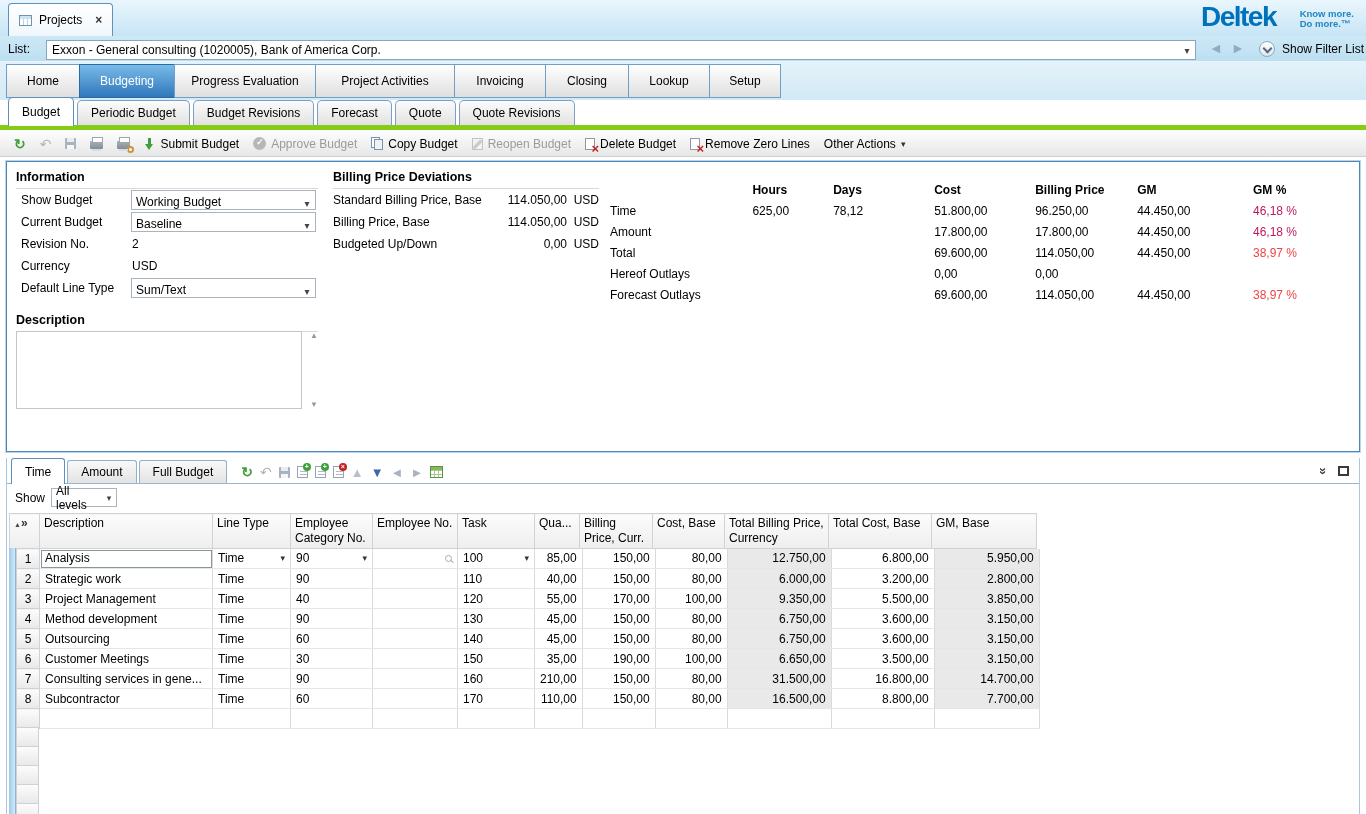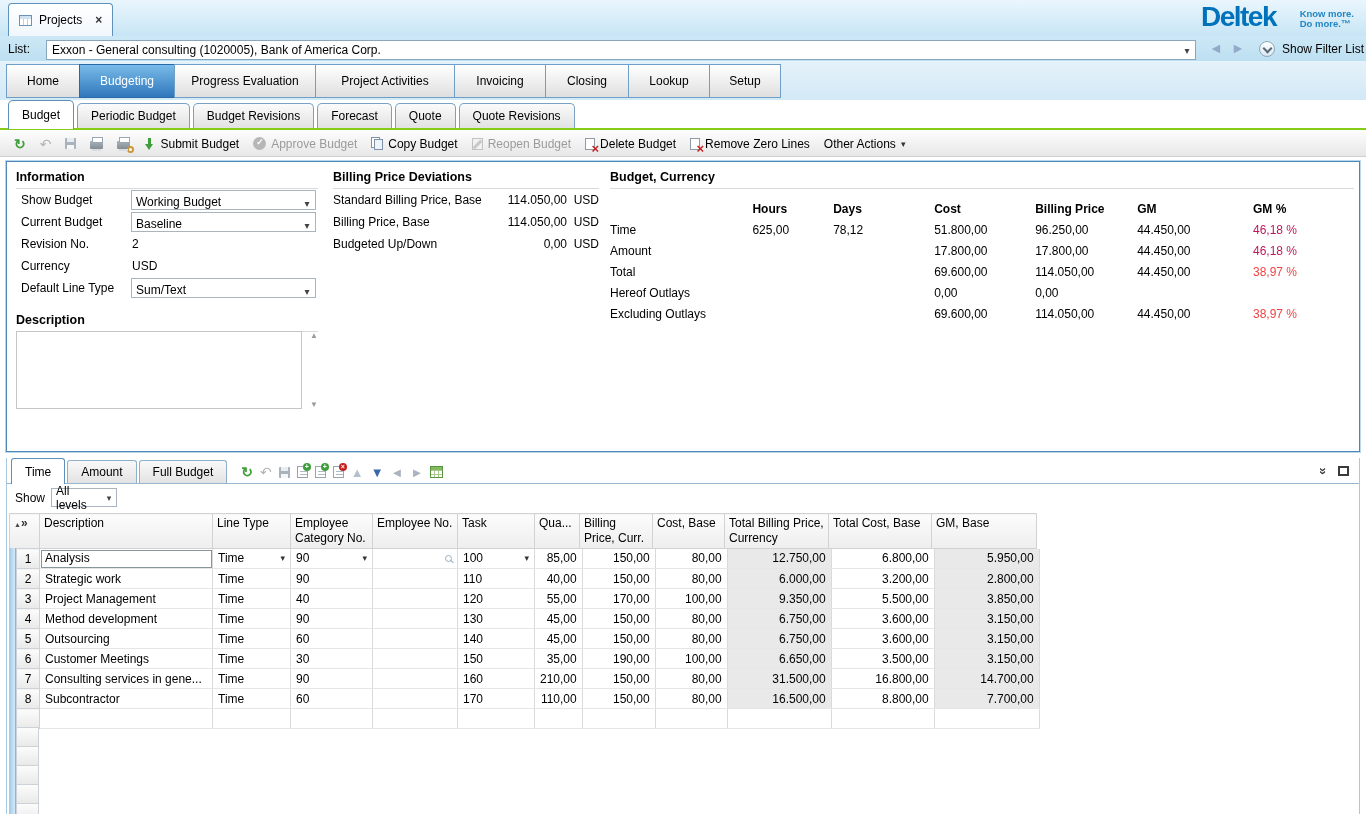--- a/index.html
+++ b/index.html
@@ -43,21 +43,21 @@
   .main-tab-band{position:absolute;left:0;top:62px;width:1366px;height:38px;
     background:linear-gradient(#e4f2fa,#d2e9f6);}
   .main-tabs{position:absolute;left:6px;top:2px;height:34px;display:flex;}
   .mtab{height:34px;display:flex;align-items:center;justify-content:center;
     border:1px solid #6f9ec6;margin-left:-1px;
     background:linear-gradient(#ffffff,#dfdfdf);}
   .mtab:first-child{margin-left:0;}
   .mtab.active{background:linear-gradient(#79bbe8,#2f77bc);color:#fff;border-color:#2a68a6;}
   
   .sub-tab-band{position:absolute;left:0;top:100px;width:1366px;height:30px;background:#fff;
-    border-bottom:2px solid #84cc16;}
+    border-bottom:5px solid #84cc16;}
   .sub-tabs{position:absolute;left:8px;bottom:0;display:flex;gap:3px;align-items:flex-end;}
   .stab{height:25px;padding:0 13px;display:flex;align-items:center;
     border:1px solid #7aa0c4;border-bottom:none;border-radius:5px 5px 0 0;
     background:linear-gradient(#fbfbfb,#e2e2e2);position:relative;}
   .stab.active{height:29px;background:#fff;border-color:#5e8fbc;z-index:2;margin-bottom:-1px;}
   
   .toolbar{position:absolute;left:0;top:131px;width:1366px;height:26px;
     background:linear-gradient(#fdfdfd,#e7e7e7);border-bottom:1px solid #cfcfcf;
     display:flex;align-items:center;gap:2px;padding-left:8px;}
   .tbtn{display:flex;align-items:center;gap:5px;padding:2px 6px;white-space:nowrap;}
@@ -328,21 +328,20 @@
     <span class="bpd-val">114.050,00</span>
     <span class="bpd-cur">USD</span>
   </div>
   <div class="bpd-row" style="left:326px;top:71px;">
     <span class="bpd-lbl">Budgeted Up/Down</span>
     <span class="bpd-val">0,00</span>
     <span class="bpd-cur">USD</span>
   </div>
 
   <div class="bc-sec">
-    <div class="sec-title">Budget, Currency</div>
     <table class="bc-table">
       <colgroup>
           <col style="width:134px">
           <col style="width:76px">
           <col style="width:95px">
           <col style="width:95px">
           <col style="width:96px">
           <col style="width:109px">
           <col style="width:95px">
         </colgroup>
@@ -386,21 +385,21 @@
       <tr>
         <td class="lab">Hereof Outlays</td>
         <td></td>
         <td></td>
         <td>0,00</td>
         <td>0,00</td>
         <td></td>
         <td class="pct-light"></td>
       </tr>
       <tr>
-        <td class="lab">Excluding Outlays</td>
+        <td class="lab">Forecast Outlays</td>
         <td></td>
         <td></td>
         <td>69.600,00</td>
         <td>114.050,00</td>
         <td>44.450,00</td>
         <td class="pct-light">38,97 %</td>
       </tr>
     </tbody>
       </table>
   </div>

